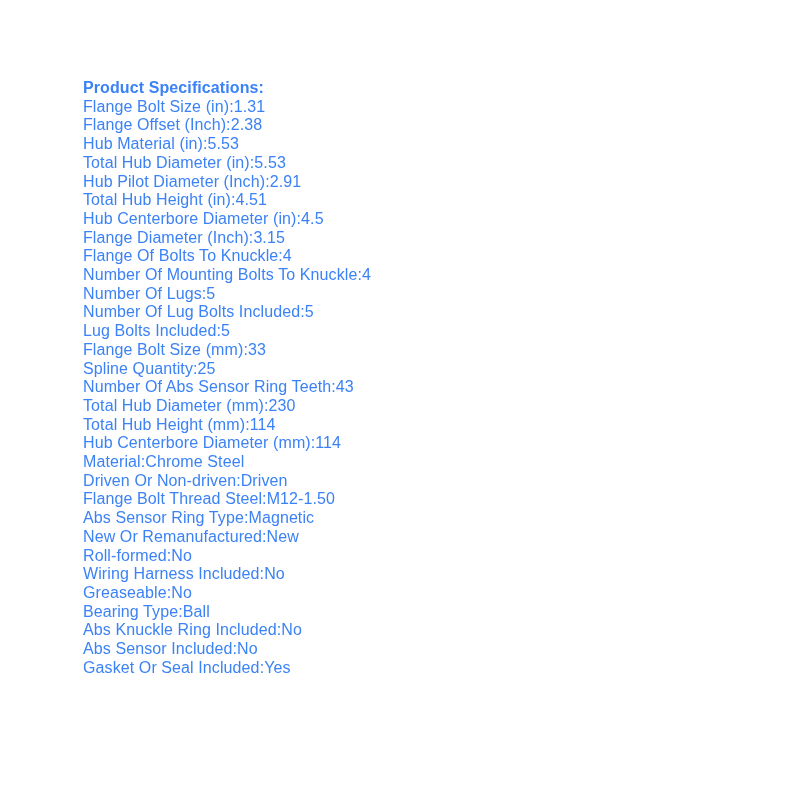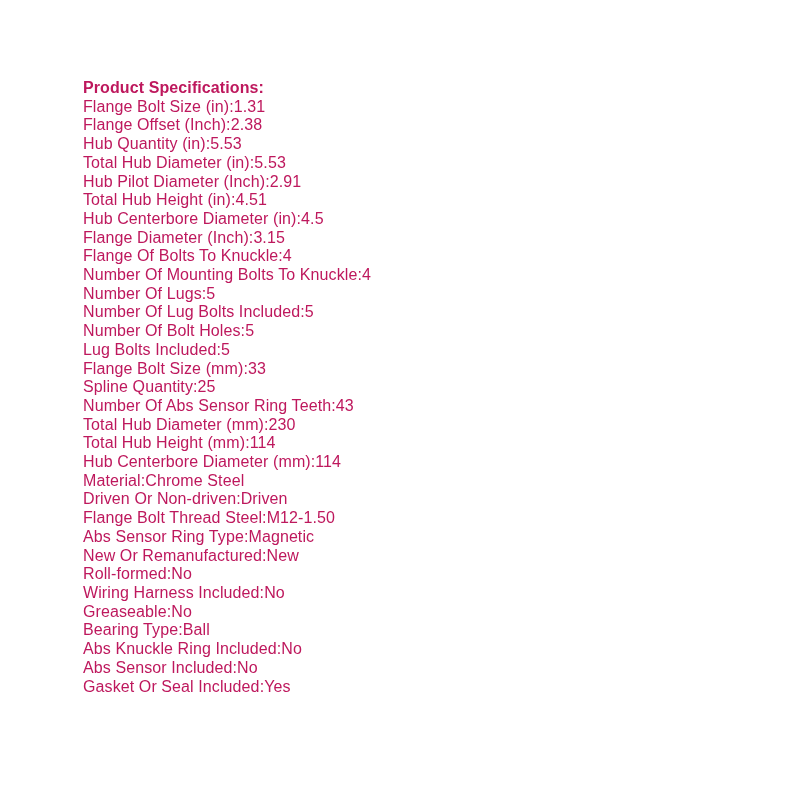--- a/index.html
+++ b/index.html
@@ -10,51 +10,50 @@
     width: 800px;
     height: 800px;
     background: #ffffff;
     overflow: hidden;
     font-family: "Liberation Sans", "DejaVu Sans", sans-serif;
   }
   .specs-panel {
     position: absolute;
     left: 83px;
     top: 79px;
-    color: #be185d;
+    color: #3b82f6;
     font-size: 16px;
     line-height: 18.7px;
     letter-spacing: 0.1px;
   }
   .specs-heading {
     font-weight: bold;
   }
   .spec-line {
     white-space: pre;
   }
 </style>
 </head>
 <body>
 
 <div class="specs-panel">
   <div class="specs-heading">Product Specifications:</div>
   <div id="spec-list">
       <div class="spec-line"><span>Flange Bolt Size (in)</span><span>:</span><span>1.31</span></div>
       <div class="spec-line"><span>Flange Offset (Inch)</span><span>:</span><span>2.38</span></div>
-      <div class="spec-line"><span>Hub Quantity (in)</span><span>:</span><span>5.53</span></div>
+      <div class="spec-line"><span>Hub Material (in)</span><span>:</span><span>5.53</span></div>
       <div class="spec-line"><span>Total Hub Diameter (in)</span><span>:</span><span>5.53</span></div>
       <div class="spec-line"><span>Hub Pilot Diameter (Inch)</span><span>:</span><span>2.91</span></div>
       <div class="spec-line"><span>Total Hub Height (in)</span><span>:</span><span>4.51</span></div>
       <div class="spec-line"><span>Hub Centerbore Diameter (in)</span><span>:</span><span>4.5</span></div>
       <div class="spec-line"><span>Flange Diameter (Inch)</span><span>:</span><span>3.15</span></div>
       <div class="spec-line"><span>Flange Of Bolts To Knuckle</span><span>:</span><span>4</span></div>
       <div class="spec-line"><span>Number Of Mounting Bolts To Knuckle</span><span>:</span><span>4</span></div>
       <div class="spec-line"><span>Number Of Lugs</span><span>:</span><span>5</span></div>
       <div class="spec-line"><span>Number Of Lug Bolts Included</span><span>:</span><span>5</span></div>
-      <div class="spec-line"><span>Number Of Bolt Holes</span><span>:</span><span>5</span></div>
       <div class="spec-line"><span>Lug Bolts Included</span><span>:</span><span>5</span></div>
       <div class="spec-line"><span>Flange Bolt Size (mm)</span><span>:</span><span>33</span></div>
       <div class="spec-line"><span>Spline Quantity</span><span>:</span><span>25</span></div>
       <div class="spec-line"><span>Number Of Abs Sensor Ring Teeth</span><span>:</span><span>43</span></div>
       <div class="spec-line"><span>Total Hub Diameter (mm)</span><span>:</span><span>230</span></div>
       <div class="spec-line"><span>Total Hub Height (mm)</span><span>:</span><span>114</span></div>
       <div class="spec-line"><span>Hub Centerbore Diameter (mm)</span><span>:</span><span>114</span></div>
       <div class="spec-line"><span>Material</span><span>:</span><span>Chrome Steel</span></div>
       <div class="spec-line"><span>Driven Or Non-driven</span><span>:</span><span>Driven</span></div>
       <div class="spec-line"><span>Flange Bolt Thread Steel</span><span>:</span><span>M12-1.50</span></div>

